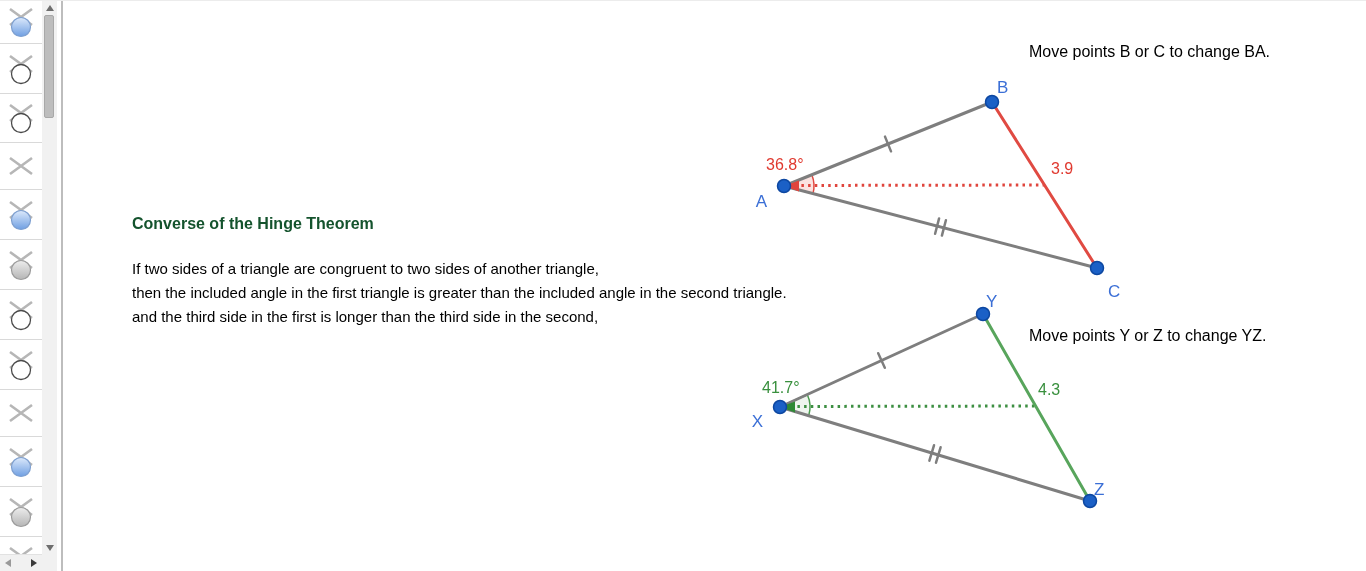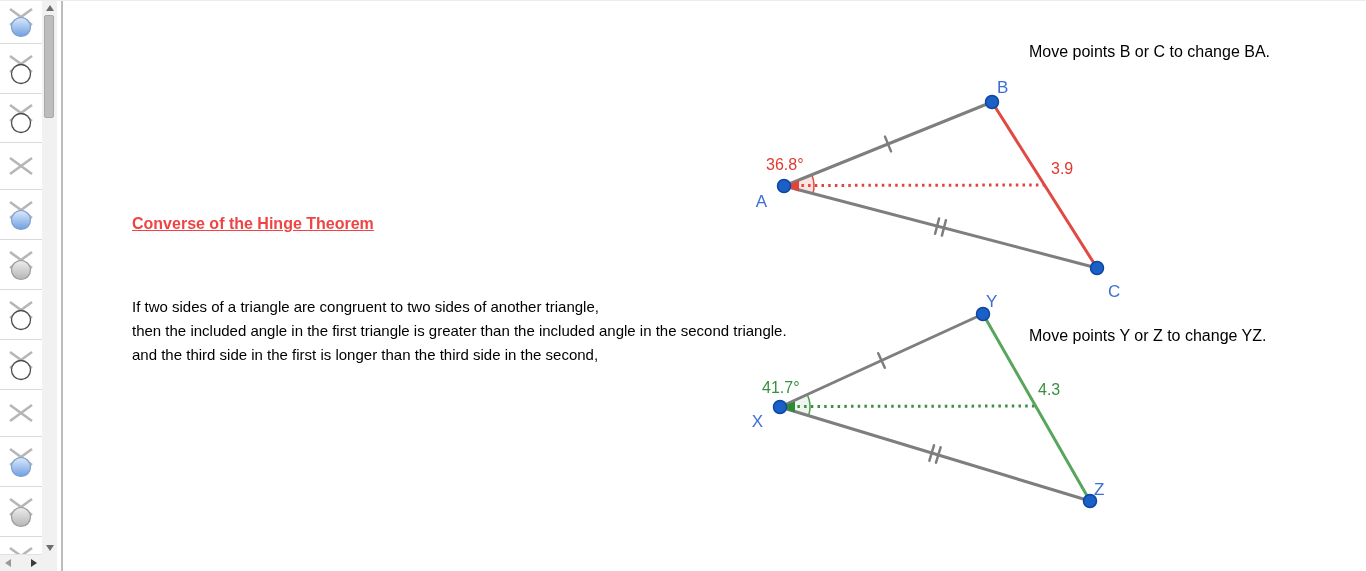--- a/index.html
+++ b/index.html
@@ -31,22 +31,22 @@
   .varrow.up{top:5px;border-left:4px solid transparent;border-right:4px solid transparent;border-bottom:6px solid #6e6e6e;}
   .varrow.down{bottom:20px;border-left:4px solid transparent;border-right:4px solid transparent;border-top:6px solid #6e6e6e;}
   .vthumb{position:absolute;left:2px;top:15px;width:10px;height:103px;background:#bdbdbd;border:1px solid #a8a8a8;border-radius:2px;box-sizing:border-box;}
 
   .gapcol{width:4px;flex:0 0 4px;background:#fff;}
 
   
   .main{flex:1;position:relative;background:#fff;border-left:2px solid #bdbdbd;}
   .figsvg{position:absolute;left:0;top:0;}
 
-  .thm-title{position:absolute;left:69px;top:215px;font-size:16px;font-weight:bold;color:#ef4444;white-space:nowrap;text-decoration:underline;}
-  .thm-body{position:absolute;left:69px;top:257px;font-size:15px;line-height:24px;color:#000;white-space:nowrap;margin-top:38px;}
+  .thm-title{position:absolute;left:69px;top:215px;font-size:16px;font-weight:bold;color:#14532d;white-space:nowrap;}
+  .thm-body{position:absolute;left:69px;top:257px;font-size:15px;line-height:24px;color:#000;white-space:nowrap;}
   .instr{position:absolute;font-size:16px;color:#000;white-space:nowrap;}
   .instr1{left:966px;top:43px;}
   .instr2{left:966px;top:327px;}
 
   
   .seg-gray{stroke:#7e7e7e;stroke-width:3;stroke-linecap:round;fill:none;}
   .seg-red{stroke:#e04a42;stroke-width:3;stroke-linecap:round;fill:none;}
   .seg-green{stroke:#58a55c;stroke-width:3;stroke-linecap:round;fill:none;}
   .dash-red{stroke:#e0453d;stroke-width:3;stroke-dasharray:2.5 4.2;fill:none;}
   .dash-green{stroke:#3d8f42;stroke-width:3;stroke-dasharray:2.5 4.2;fill:none;}

